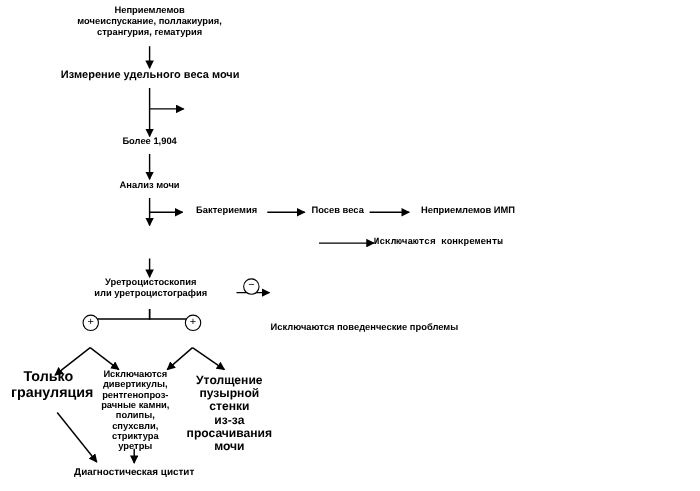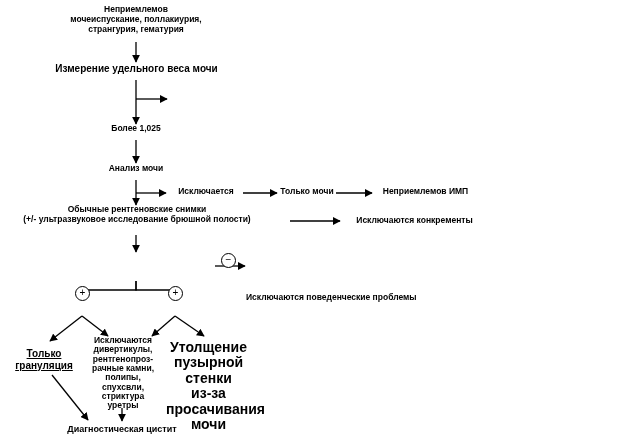--- a/index.html
+++ b/index.html
@@ -109,57 +109,57 @@
     </g>
   </svg>
 
   <div class="node bold" style="left:30px; top:5px; width:212px; font-size:8.5px;">Неприемлемов
 мочеиспускание, поллакиурия,
 странгурия, гематурия</div>
 
   <div class="node bold" style="left:40px; top:63px; width:193px; font-size:10px;">Измерение удельного веса мочи</div>
 
 
-  <div class="node bold" style="left:84px; top:124px; width:104px; font-size:8.5px;">Более 1,025</div>
+  <div class="node bold" style="left:84px; top:124px; width:104px; font-size:8.5px;">Более 1,904</div>
 
   <div class="node bold" style="left:85px; top:164px; width:102px; font-size:8.5px;">Анализ мочи</div>
 
-  <div class="node bold" style="left:168px; top:187px; width:76px; font-size:8.5px;">Исключается</div>
+  <div class="node bold" style="left:168px; top:187px; width:76px; font-size:8.5px;">Бактериемия</div>
 
-  <div class="node bold" style="left:277px; top:187px; width:60px; font-size:8.5px;">Только мочи</div>
+  <div class="node bold" style="left:277px; top:187px; width:60px; font-size:8.5px;">Посев веса</div>
 
   <div class="node bold" style="left:372px; top:187px; width:107px; font-size:8.5px;">Неприемлемов ИМП</div>
 
-  <div class="node bold" style="left:8px; top:205px; width:258px; font-size:8.5px;">Обычные рентгеновские снимки
-(+/- ультразвуковое исследование брюшной полости)</div>
 
-  <div class="node bold" style="left:341px; top:216px; width:147px; font-size:8.5px;">Исключаются конкременты</div>
+  <div class="node bold" style="left:325px; top:216px; width:147px; font-size:8.5px;font-family:Liberation Mono, monospace;">Исключаются конкременты</div>
 
+  <div class="node bold" style="left:62px; top:252px; width:150px; font-size:8.5px;">Уретроцистоскопия
+или уретроцистография</div>
 
   <div class="sign" style="left:221px; top:253px;">−</div>
 
   <div class="node bold" style="left:246px; top:261px; width:182px; font-size:8.5px; text-align:left;margin-top:32px;">Исключаются поведенческие проблемы</div>
 
   <div class="sign" style="left:75px; top:286px;">+</div>
 
   <div class="sign" style="left:168px; top:286px;">+</div>
 
-  <div class="node bold" style="left:10px; top:348px; width:68px; font-size:10px;text-decoration:underline;">Только
+  <div class="node bold" style="left:10px; top:335px; width:68px; font-size:13px;">Только
 грануляция</div>
 
   <div class="node bold" style="left:84px; top:336px; width:78px; font-size:8.5px; line-height:1.1;text-align:center;">Исключаются
 дивертикулы,
 рентгенопроз-
 рачные камни,
 полипы,
 спухсвли,
 стриктура
 уретры</div>
 
-  <div class="node bold" style="left:166px; top:340px; width:85px; font-size:14px; line-height:1.1;">Утолщение
+  <div class="node bold" style="left:166px; top:340px; width:85px; font-size:11px; line-height:1.1;">Утолщение
 пузырной стенки
 из-за
 просачивания
 мочи</div>
 
   <div class="node bold" style="left:36px; top:424px; width:172px; font-size:9px;">Диагностическая цистит</div>
 
 
 </div>
 

